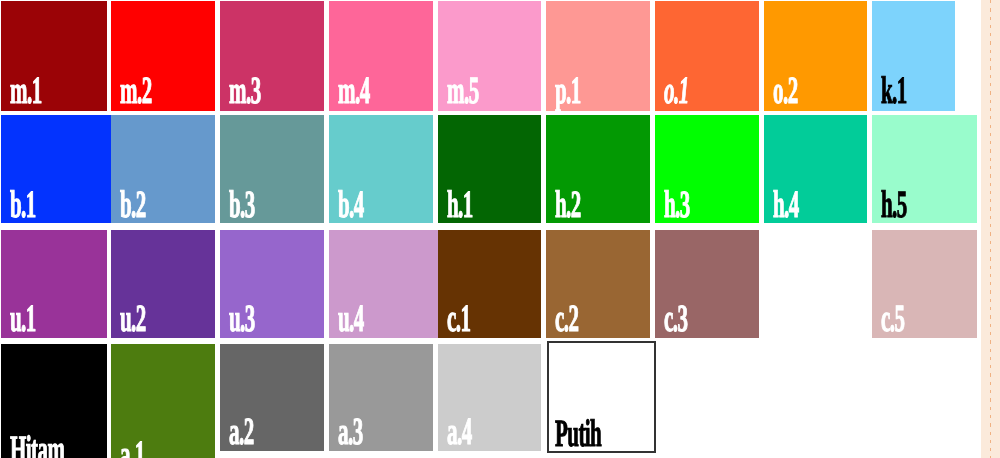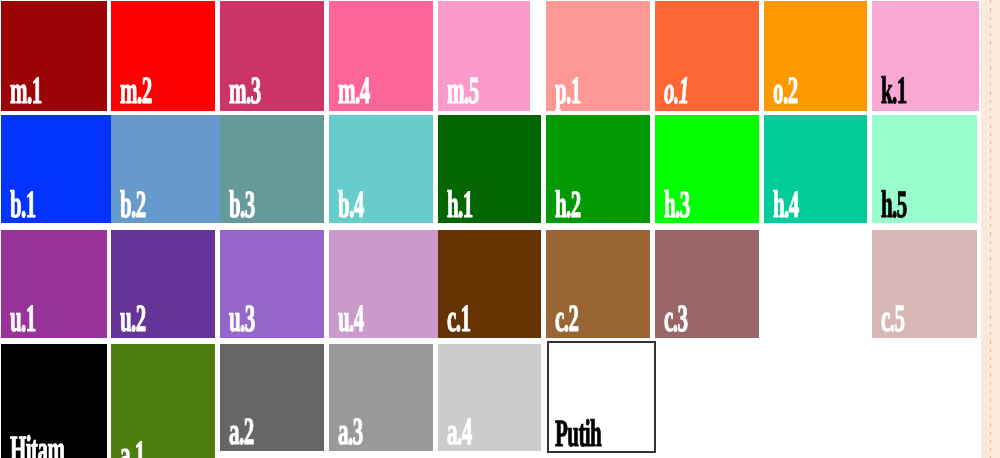--- a/index.html
+++ b/index.html
@@ -32,45 +32,45 @@
   </div>
 
   <div class="swatch" style="left: 220px; top: 1px; width: 104px; height: 110px; background: rgb(204, 51, 102);">
     <span class="swatch-label" style="color: rgb(255, 255, 255); bottom: 1px;">m.3</span>
   </div>
 
   <div class="swatch" style="left: 329px; top: 1px; width: 104px; height: 110px; background: rgb(254, 102, 153);">
     <span class="swatch-label" style="color: rgb(255, 255, 255); bottom: 1px;">m.4</span>
   </div>
 
-  <div class="swatch" style="left: 438px; top: 1px; width: 92px; height: 110px; background: rgb(251, 154, 203); text-decoration: underline;">
+  <div class="swatch" style="left: 438px; top: 1px; width: 103px; height: 110px; background: rgb(251, 154, 203); text-decoration: underline;">
     <span class="swatch-label" style="color: rgb(255, 255, 255); bottom: 1px;">m.5</span>
   </div>
 
   <div class="swatch" style="left: 546px; top: 1px; width: 104px; height: 110px; background: rgb(254, 152, 148);">
     <span class="swatch-label" style="color: rgb(255, 255, 255); bottom: 1px;">p.1</span>
   </div>
 
   <div class="swatch" style="left: 655px; top: 1px; width: 104px; height: 110px; background: rgb(254, 102, 51); font-style: italic;">
     <span class="swatch-label" style="color: rgb(255, 255, 255); bottom: 1px;">o.1</span>
   </div>
 
   <div class="swatch" style="left: 764px; top: 1px; width: 103px; height: 110px; background: rgb(255, 153, 0);">
     <span class="swatch-label" style="color: rgb(255, 255, 255); bottom: 1px;">o.2</span>
   </div>
 
-  <div class="swatch" style="left: 872px; top: 1px; width: 99px; height: 110px; background: #f9a8d4; padding-left: 8px;">
+  <div class="swatch" style="left: 872px; top: 1px; width: 83px; height: 110px; background: #7dd3fc;">
     <span class="swatch-label" style="color: rgb(0, 0, 0); bottom: 1px;">k.1</span>
   </div>
 
   <div class="swatch" style="left: 1px; top: 115px; width: 106px; height: 108px; background: rgb(3, 51, 254); padding-left: 20px;">
     <span class="swatch-label" style="color: rgb(255, 255, 255); bottom: -1px;">b.1</span>
   </div>
 
-  <div class="swatch" style="left: 111px; top: 115px; width: 104px; height: 108px; background: rgb(102, 153, 204); padding-left: 26px;">
+  <div class="swatch" style="left: 111px; top: 115px; width: 104px; height: 108px; background: rgb(102, 153, 204);">
     <span class="swatch-label" style="color: rgb(255, 255, 255); bottom: -1px;">b.2</span>
   </div>
 
   <div class="swatch" style="left: 220px; top: 115px; width: 104px; height: 108px; background: rgb(102, 153, 153);">
     <span class="swatch-label" style="color: rgb(255, 255, 255); bottom: -1px;">b.3</span>
   </div>
 
   <div class="swatch" style="left: 329px; top: 115px; width: 104px; height: 108px; background: rgb(102, 204, 204);">
     <span class="swatch-label" style="color: rgb(255, 255, 255); bottom: -1px;">b.4</span>
   </div>

